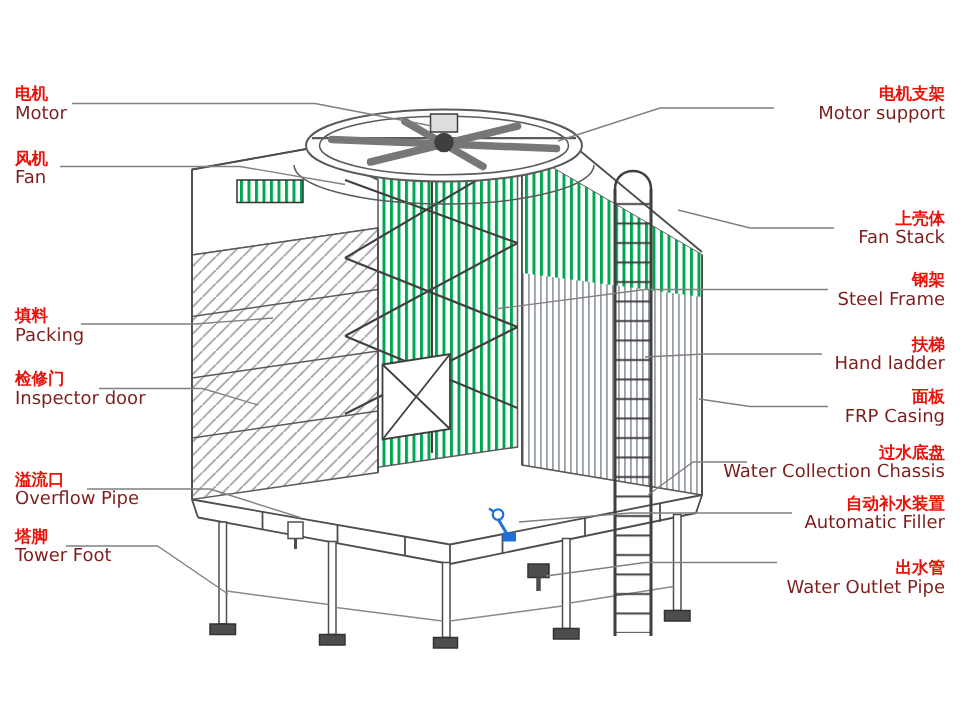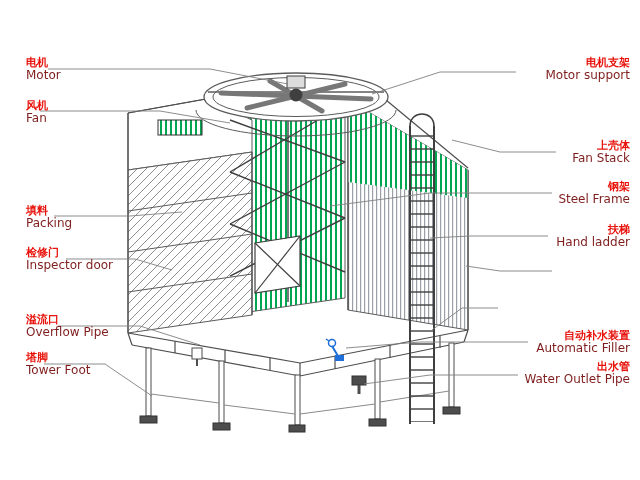--- a/index.html
+++ b/index.html
@@ -4,21 +4,21 @@
 <style>
   html,body{margin:0;padding:0;background:#fff;}
   .stage{
     position:relative;width:640px;height:480px;background:#fff;overflow:hidden;
     font-family:"DejaVu Sans","Liberation Sans",sans-serif;
   }
   .diagram-svg{position:absolute;left:0;top:0;}
   .label{position:absolute;display:flex;flex-direction:column;line-height:13px;white-space:nowrap;}
   .label .zh{color:#e8140c;font-size:11px;font-weight:bold;}
   .label .en{color:#7f1d1d;font-size:12px;}
-  .label.left{left:26px;align-items:flex-start;text-align:left;}
+  .label.left{left:10px;align-items:flex-start;text-align:left;}
   .label.right{right:10px;text-align:right;}
 </style>
 </head>
 <body>
 
 <div class="stage">
 
   <svg class="diagram-svg" width="640" height="480" viewBox="0 0 640 480">
     <defs>
       <pattern id="pGreen" width="5" height="8" patternUnits="userSpaceOnUse">
@@ -212,22 +212,30 @@
     <span class="en">Fan Stack</span>
   </div>
   <div class="label right" style="top:223px">
     <span class="zh">扶梯</span>
     <span class="en">Hand ladder</span>
   </div>
   <div class="label right" style="top:180px">
     <span class="zh">钢架</span>
     <span class="en">Steel Frame</span>
   </div>
+  <div class="label right" style="top:258px">
+    <span class="zh">面板</span>
+    <span class="en">FRP Casing</span>
+  </div>
+  <div class="label right" style="top:295px">
+    <span class="zh">过水底盘</span>
+    <span class="en">Water Collection Chassis</span>
+  </div>
   <div class="label right" style="top:329px">
     <span class="zh">自动补水装置</span>
     <span class="en">Automatic Filler</span>
   </div>
-  <div class="label right" style="top:360px">
+  <div class="label right" style="top:372px">
     <span class="zh">出水管</span>
     <span class="en">Water Outlet Pipe</span>
   </div>
 
 </div>
 
 </body></html>

